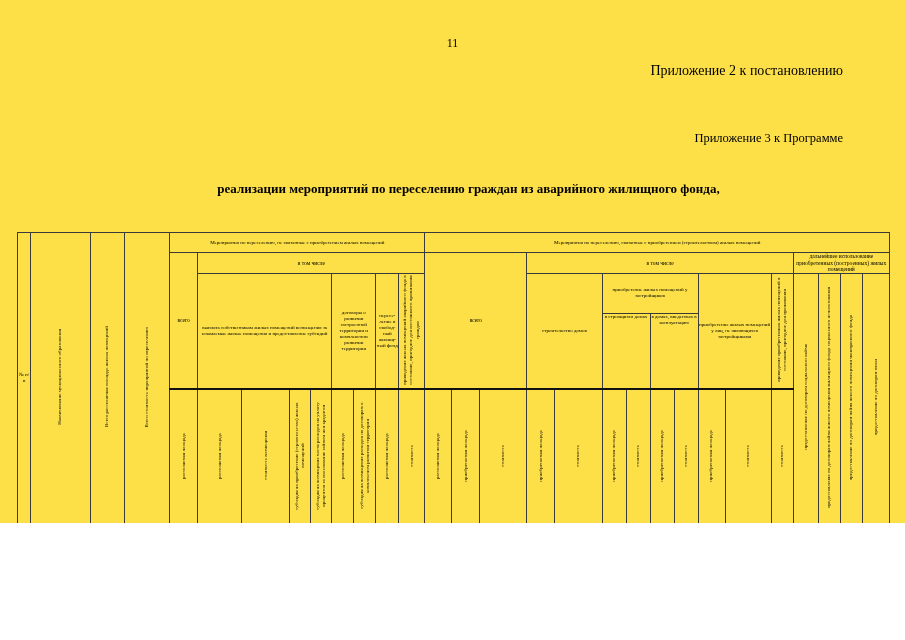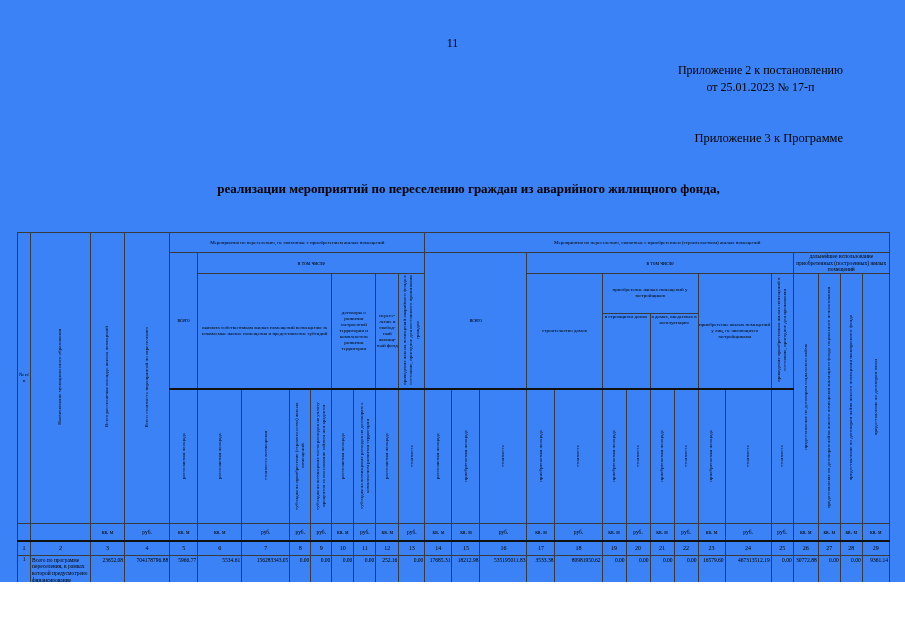--- a/index.html
+++ b/index.html
@@ -1,19 +1,19 @@
 <!DOCTYPE html>
 <html><head>
 <meta charset="utf-8">
 <style>
   html,body{margin:0;padding:0;background:#fff;}
-  #page{position:relative;width:905px;height:582px;background:#3b82f6;overflow:hidden;
+  #page{position:relative;width:905px;height:523px;background:#fde047;overflow:hidden;
         font-family:"Liberation Serif","DejaVu Serif",serif;color:#000;}
   .pagenum{position:absolute;top:36px;left:0;width:905px;text-align:center;font-size:12px;}
-  .annex{position:absolute;top:62px;right:62px;text-align:center;font-size:12px;line-height:17px;}
+  .annex{position:absolute;top:62px;right:62px;text-align:left;font-size:14px;line-height:17px;}
   .annex2{position:absolute;top:131px;right:62px;text-align:right;font-size:12.5px;}
   .title{position:absolute;top:162px;left:0;width:905px;text-align:center;font-weight:bold;font-size:13.5px;}
   .subtitle{position:absolute;top:181px;left:16px;width:905px;text-align:center;font-weight:bold;font-size:13px;line-height:15.5px;}
   table.t{position:absolute;top:232px;left:17px;border-collapse:collapse;table-layout:fixed;width:873px;}
   .t th,.t td{border:1px solid #3a3a3a;padding:0;font-weight:normal;vertical-align:middle;
               text-align:center;overflow:hidden;font-size:5px;line-height:1.2;}
   .t .r1 th{font-size:5px;}
   .t .r2 th{font-size:5.5px;}
   .rot{writing-mode:vertical-rl;transform:rotate(180deg);display:inline-block;
        font-size:5px;line-height:1.25;max-height:128px;}
@@ -28,21 +28,20 @@
   .row td.num{text-align:right;padding:1px 1px 0 0;}
   .hpad{padding:1px;}
 </style>
 </head>
 <body>
 
 <div id="page">
   <div class="pagenum">11</div>
   <div class="annex">
     <div>Приложение 2 к постановлению</div>
-    <div>от 25.01.2023 № 17-п</div>
   </div>
   <div class="annex2">Приложение 3 к Программе</div>
   <div class="subtitle">
     <div>реализации мероприятий по переселению граждан из аварийного жилищного фонда,</div>
   </div>
 
   <table class="t">
     <colgroup>
       <col style="width:13px">
         <col style="width:60px">

